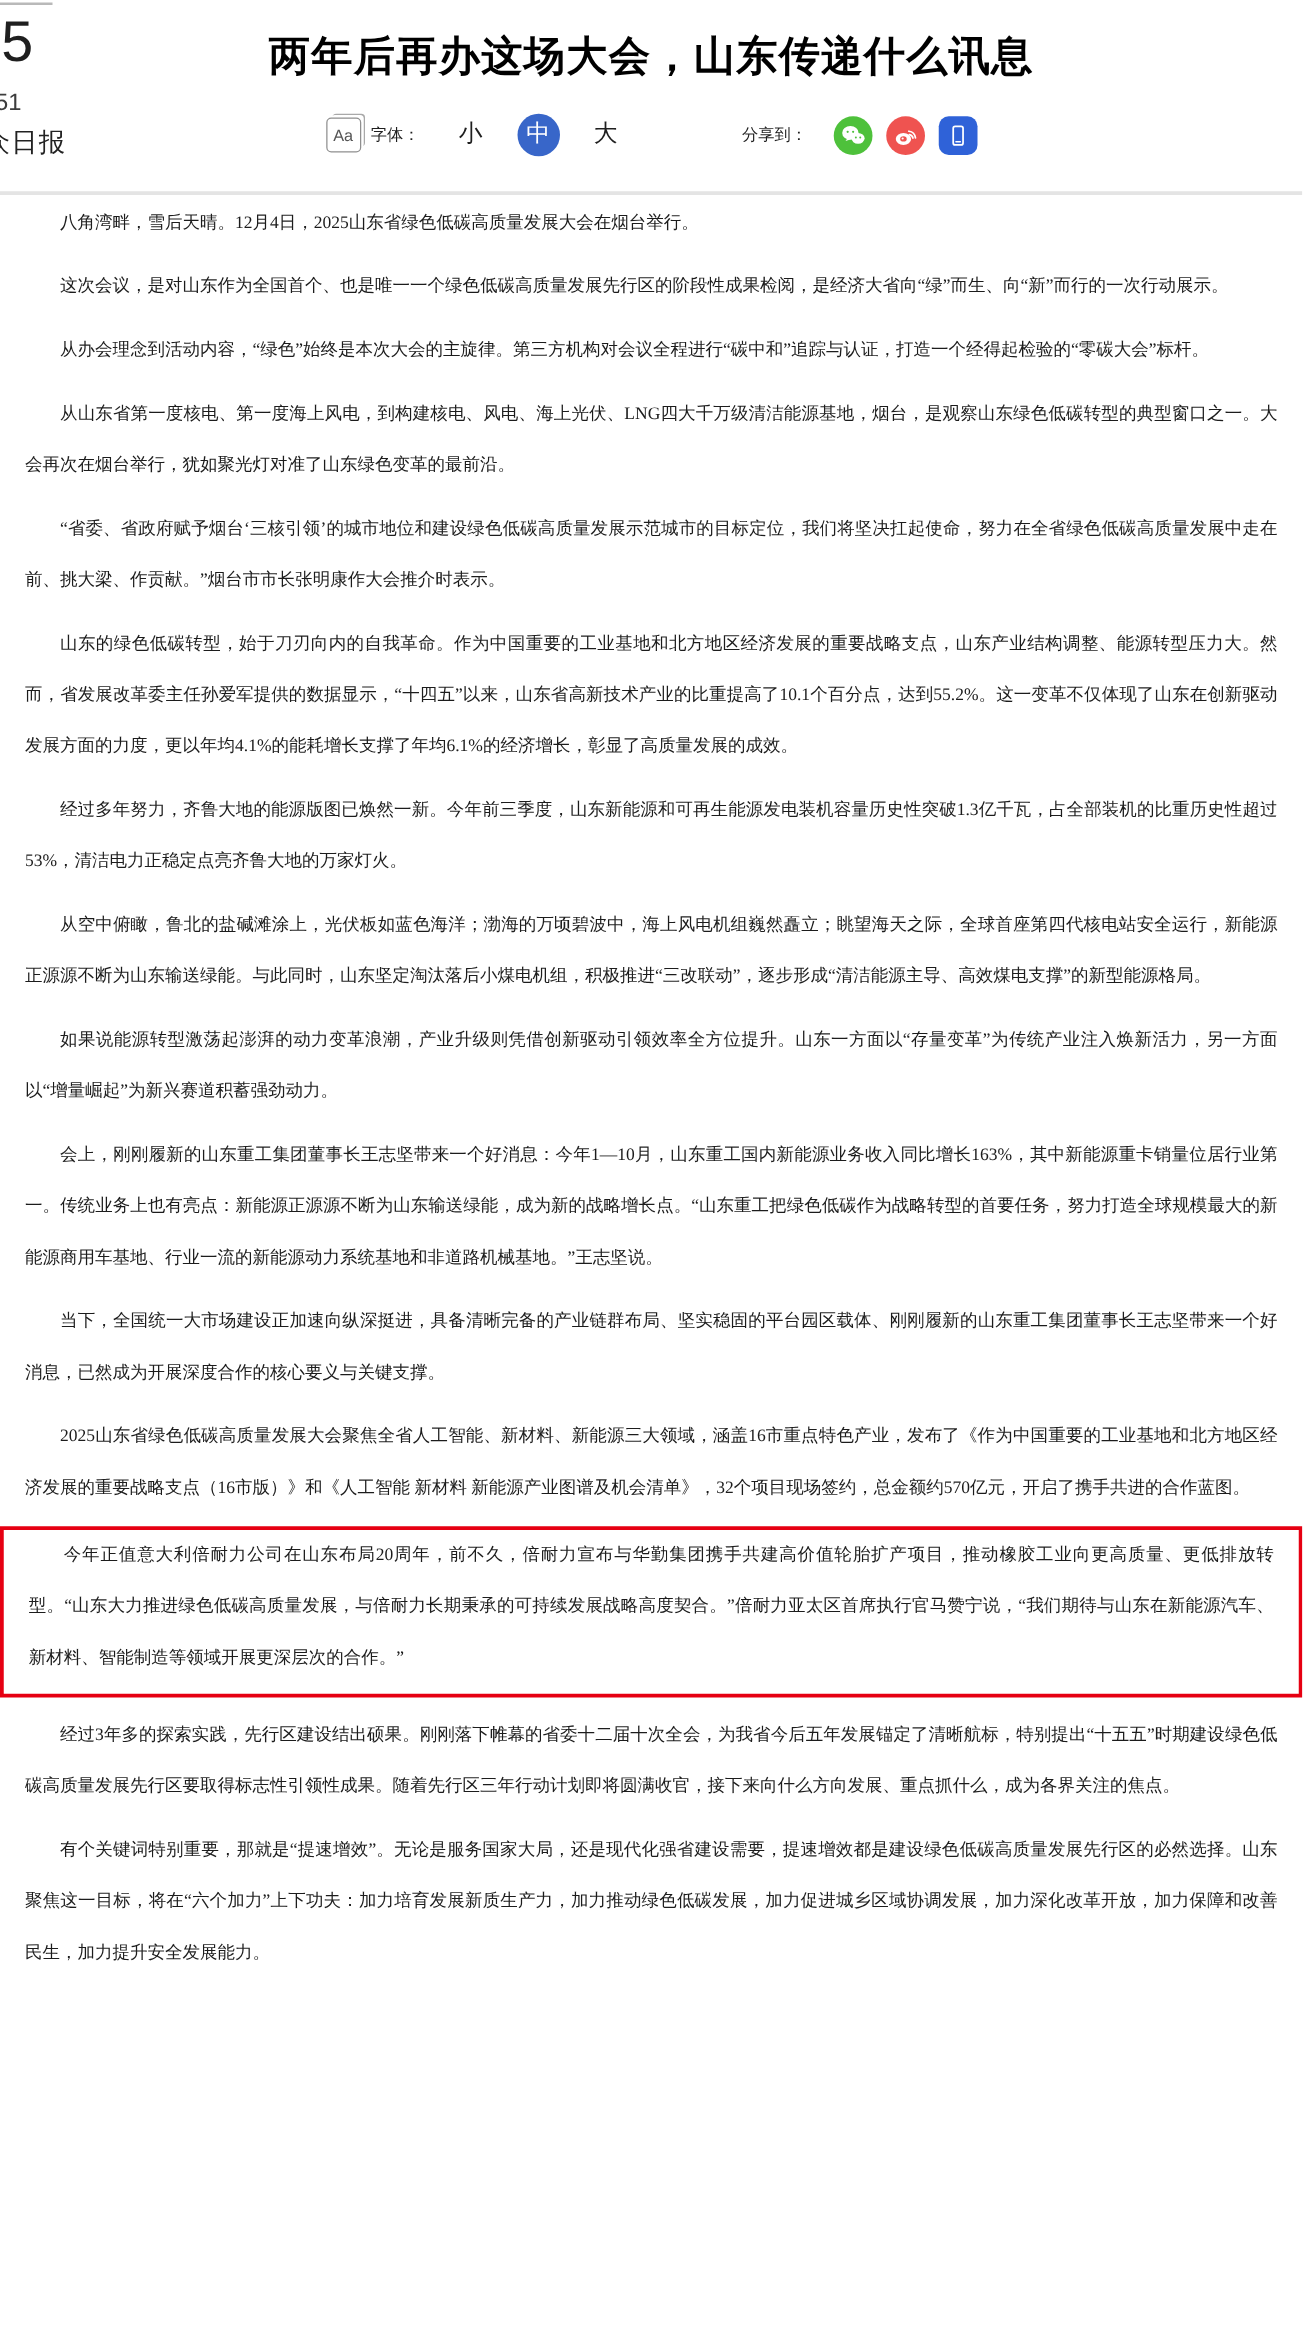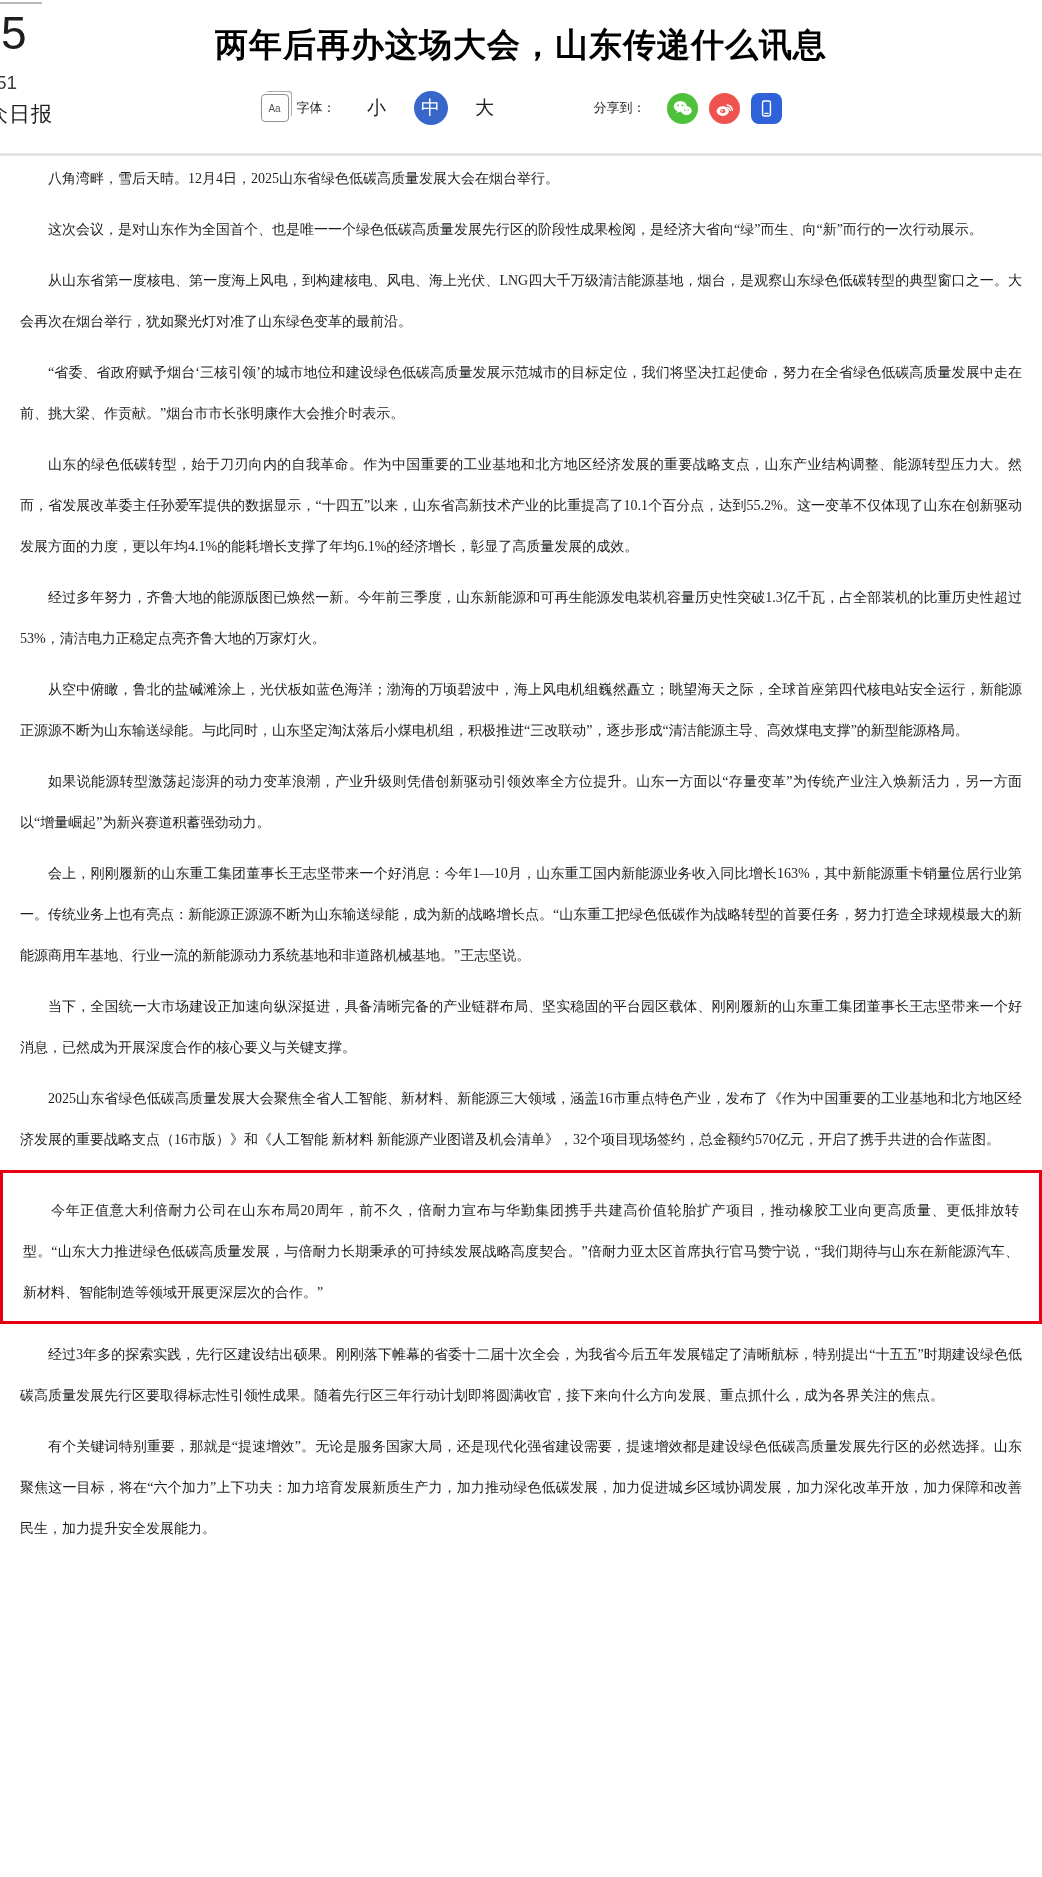--- a/index.html
+++ b/index.html
@@ -38,21 +38,21 @@
     justify-content: center;
     align-items: center;
   }
   .font-booklet {
     position: relative;
     width: 26px; height: 26px;
     border: 1px solid #8f8f8f;
     border-radius: 4px;
     background: #fff;
     display: flex; align-items: center; justify-content: center;
-    font-size: 10px; color: #555;
+    font-size: 13px; color: #555;
     box-shadow: 3px -3px 0 -1px #fff, 4px -4px 0 -1px #a9a9a9;
     margin-right: 8px;
   }
   .toolbar-label { font-size: 13px; color: #1f1f1f; }
   .size-group { display: flex; align-items: center; margin-left: 14px; }
   .size-option {
     font-size: 19px; color: #1f1f1f;
     width: 34px; height: 34px; line-height: 34px;
     text-align: center; margin: 0 10px;
     border-radius: 50%;
@@ -80,21 +80,21 @@
     font-family: "Liberation Serif", serif;
     font-size: 14px;
     line-height: 41px;
     color: #1c1c1c;
     text-indent: 2em;
     text-align: justify;
   }
   .highlight-box {
     border: 3px solid #e60012;
     margin: 4px -20px 10px;
-    padding: 17px 20px 8px;
+    padding: 0 20px 8px;
   }
   .highlight-box .para { margin-bottom: 0; }
 </style>
 </head>
 <body>
 
 <div class="page">
 
   <div class="masthead">
     <div class="masthead-rule"></div>
@@ -147,20 +147,21 @@
         </span>
       </span>
     </div>
   </div>
 
   <div class="divider"></div>
 
   <div class="article" id="article-body">
       <p class="para">八角湾畔，雪后天晴。12月4日，2025山东省绿色低碳高质量发展大会在烟台举行。</p>
       <p class="para">这次会议，是对山东作为全国首个、也是唯一一个绿色低碳高质量发展先行区的阶段性成果检阅，是经济大省向“绿”而生、向“新”而行的一次行动展示。</p>
+      <p class="para">从办会理念到活动内容，“绿色”始终是本次大会的主旋律。第三方机构对会议全程进行“碳中和”追踪与认证，打造一个经得起检验的“零碳大会”标杆。</p>
       <p class="para">从山东省第一度核电、第一度海上风电，到构建核电、风电、海上光伏、LNG四大千万级清洁能源基地，烟台，是观察山东绿色低碳转型的典型窗口之一。大会再次在烟台举行，犹如聚光灯对准了山东绿色变革的最前沿。</p>
       <p class="para">“省委、省政府赋予烟台‘三核引领’的城市地位和建设绿色低碳高质量发展示范城市的目标定位，我们将坚决扛起使命，努力在全省绿色低碳高质量发展中走在前、挑大梁、作贡献。”烟台市市长张明康作大会推介时表示。</p>
       <p class="para">山东的绿色低碳转型，始于刀刃向内的自我革命。作为中国重要的工业基地和北方地区经济发展的重要战略支点，山东产业结构调整、能源转型压力大。然而，省发展改革委主任孙爱军提供的数据显示，“十四五”以来，山东省高新技术产业的比重提高了10.1个百分点，达到55.2%。这一变革不仅体现了山东在创新驱动发展方面的力度，更以年均4.1%的能耗增长支撑了年均6.1%的经济增长，彰显了高质量发展的成效。</p>
       <p class="para">经过多年努力，齐鲁大地的能源版图已焕然一新。今年前三季度，山东新能源和可再生能源发电装机容量历史性突破1.3亿千瓦，占全部装机的比重历史性超过53%，清洁电力正稳定点亮齐鲁大地的万家灯火。</p>
       <p class="para">从空中俯瞰，鲁北的盐碱滩涂上，光伏板如蓝色海洋；渤海的万顷碧波中，海上风电机组巍然矗立；眺望海天之际，全球首座第四代核电站安全运行，新能源正源源不断为山东输送绿能。与此同时，山东坚定淘汰落后小煤电机组，积极推进“三改联动”，逐步形成“清洁能源主导、高效煤电支撑”的新型能源格局。</p>
       <p class="para">如果说能源转型激荡起澎湃的动力变革浪潮，产业升级则凭借创新驱动引领效率全方位提升。山东一方面以“存量变革”为传统产业注入焕新活力，另一方面以“增量崛起”为新兴赛道积蓄强劲动力。</p>
       <p class="para">会上，刚刚履新的山东重工集团董事长王志坚带来一个好消息：今年1—10月，山东重工国内新能源业务收入同比增长163%，其中新能源重卡销量位居行业第一。传统业务上也有亮点：新能源正源源不断为山东输送绿能，成为新的战略增长点。“山东重工把绿色低碳作为战略转型的首要任务，努力打造全球规模最大的新能源商用车基地、行业一流的新能源动力系统基地和非道路机械基地。”王志坚说。</p>
       <p class="para">当下，全国统一大市场建设正加速向纵深挺进，具备清晰完备的产业链群布局、坚实稳固的平台园区载体、刚刚履新的山东重工集团董事长王志坚带来一个好消息，已然成为开展深度合作的核心要义与关键支撑。</p>
       <p class="para">2025山东省绿色低碳高质量发展大会聚焦全省人工智能、新材料、新能源三大领域，涵盖16市重点特色产业，发布了《作为中国重要的工业基地和北方地区经济发展的重要战略支点（16市版）》和《人工智能 新材料 新能源产业图谱及机会清单》，32个项目现场签约，总金额约570亿元，开启了携手共进的合作蓝图。</p>
       <div class="highlight-box">

